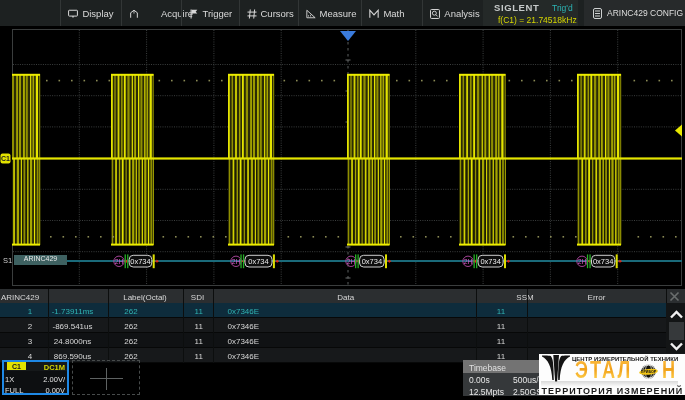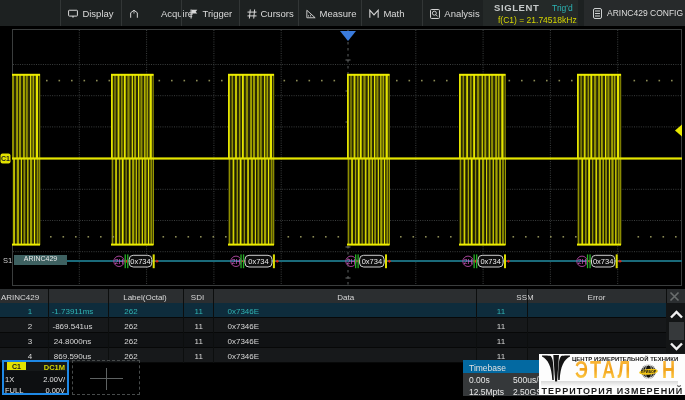--- a/index.html
+++ b/index.html
@@ -18,21 +18,21 @@
 
 .hdr{position:absolute;left:0;top:289px;width:685px;height:14px;background:#2b2e30;}
 .hc{position:absolute;top:3.5px;font-size:8px;color:#d8d8d8;transform:translateX(-50%);white-space:nowrap;}
 .row{position:absolute;left:0;width:685px;height:15px;}
 .rc{position:absolute;top:4px;font-size:8px;transform:translateX(-50%);white-space:nowrap;}
 .rl{position:absolute;top:4px;font-size:8px;white-space:nowrap;}
 .vsep{position:absolute;top:0;width:1px;background:#0c0e0e;}
 
 #c1box{position:absolute;left:2px;top:360px;width:67px;height:35px;background:#0d0f11;border:2px solid #1e88e5;}
 #plusbox{position:absolute;left:72px;top:360px;width:68px;height:35px;border:1px dashed #474b4b;}
-#tb{position:absolute;left:463px;top:360px;width:125px;height:36px;background:#0369a1;}
+#tb{position:absolute;left:463px;top:360px;width:125px;height:36px;background:#737373;}
 #wm{position:absolute;left:539px;top:354px;width:163px;height:41px;background:#fdfdfd;overflow:hidden;}
 </style></head><body>
 <div id="page">
 
 <div id="topbar"></div>
 <div class="mi" style="left:60.4px;width:60px;">
       <span class="ic" style="left:7px;">
         <svg width="12" height="11" viewBox="0 0 12 11">
           <rect x="0.7" y="1" width="10.6" height="7" rx="0.8" fill="none" stroke="#d8d8d8" stroke-width="1.2"></rect>
           <rect x="5" y="8.2" width="2" height="1.4" fill="#d8d8d8"></rect>

